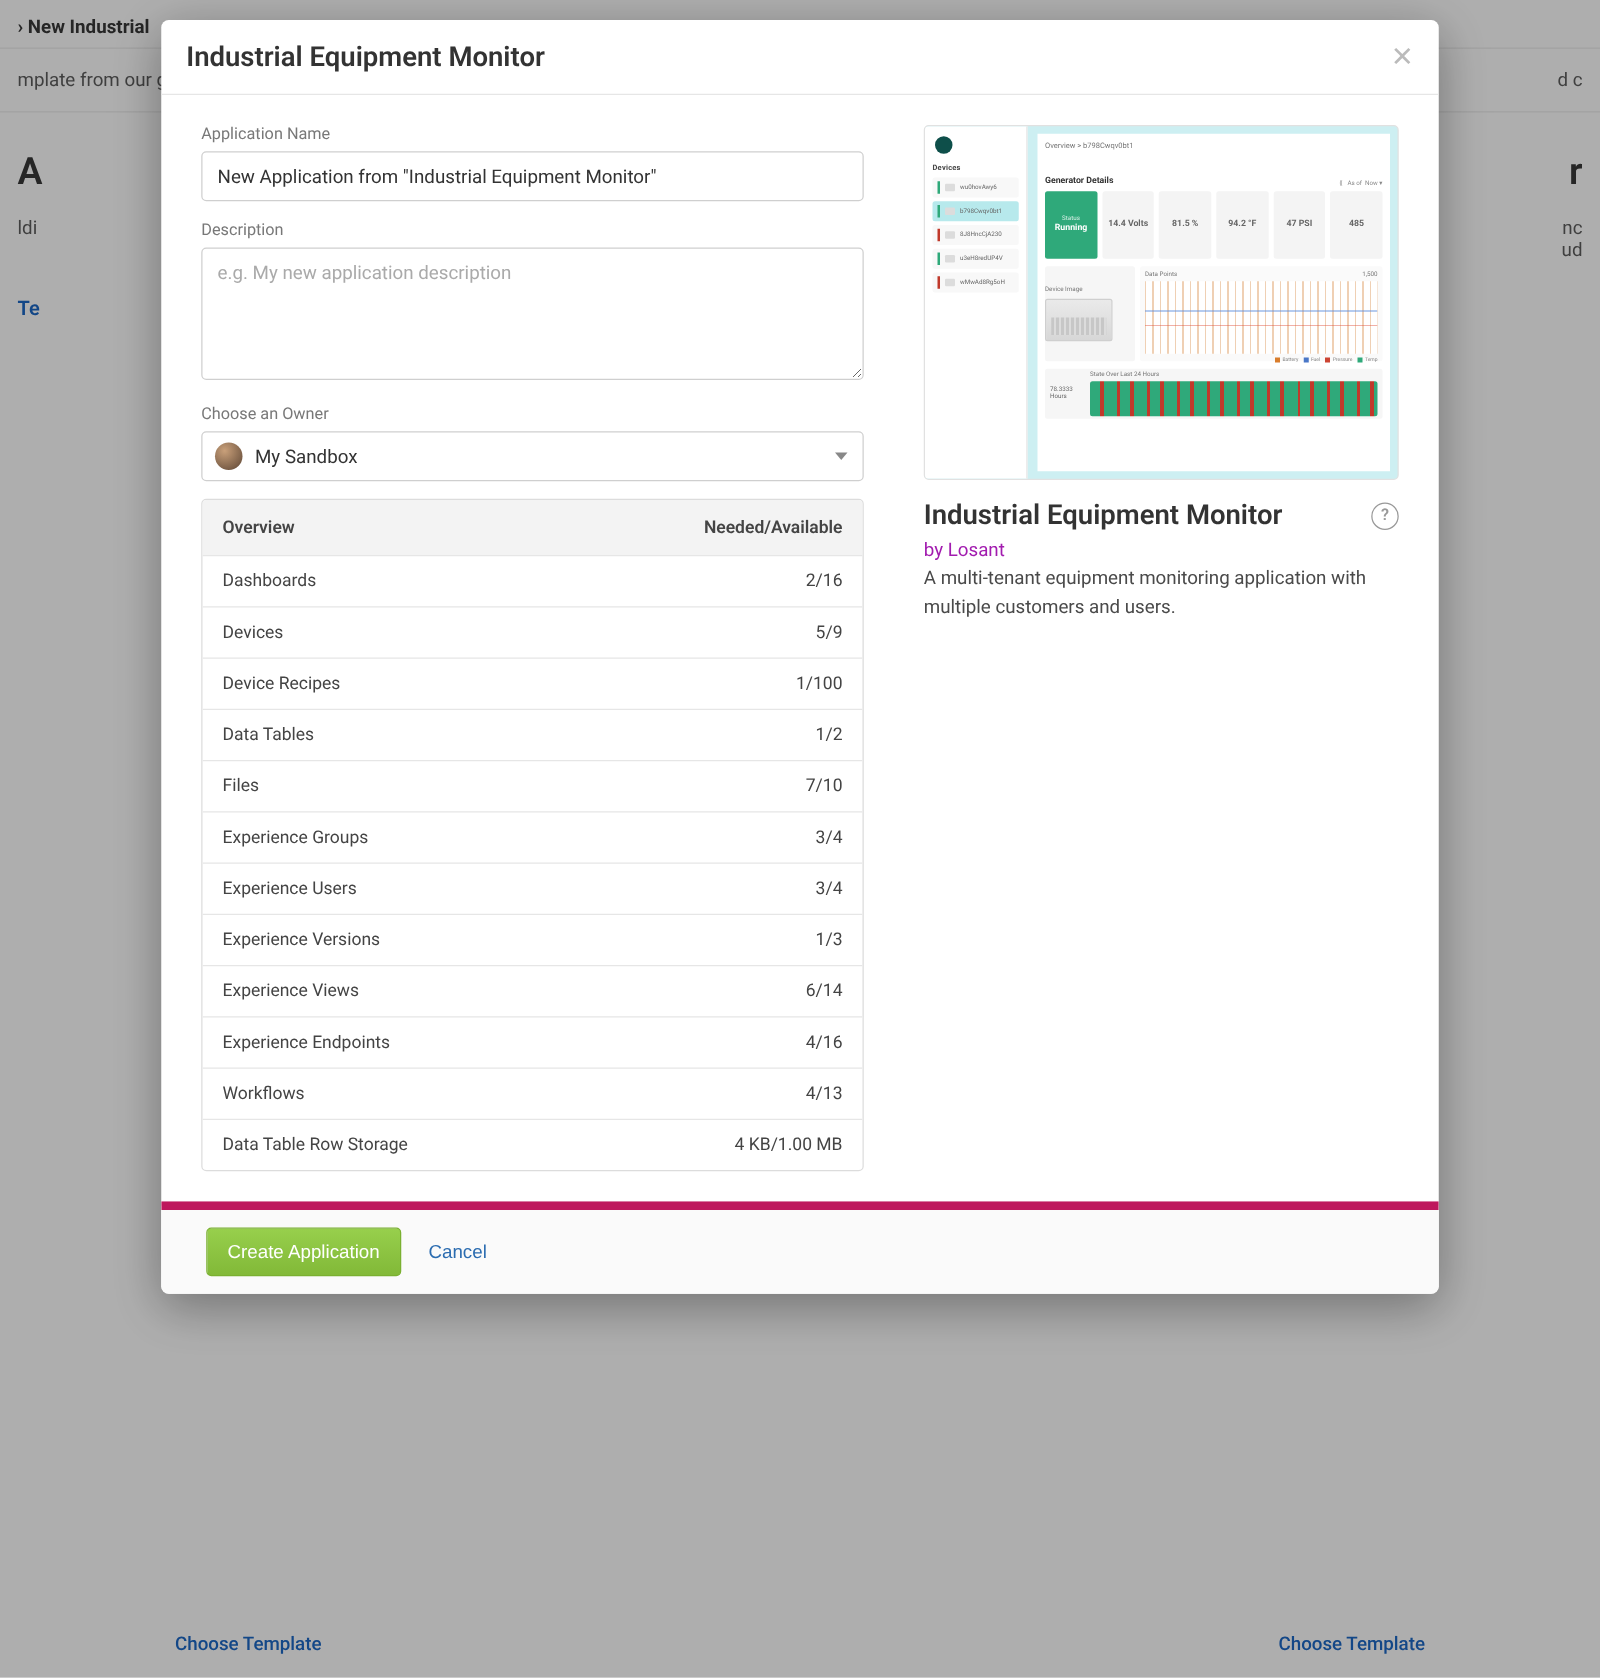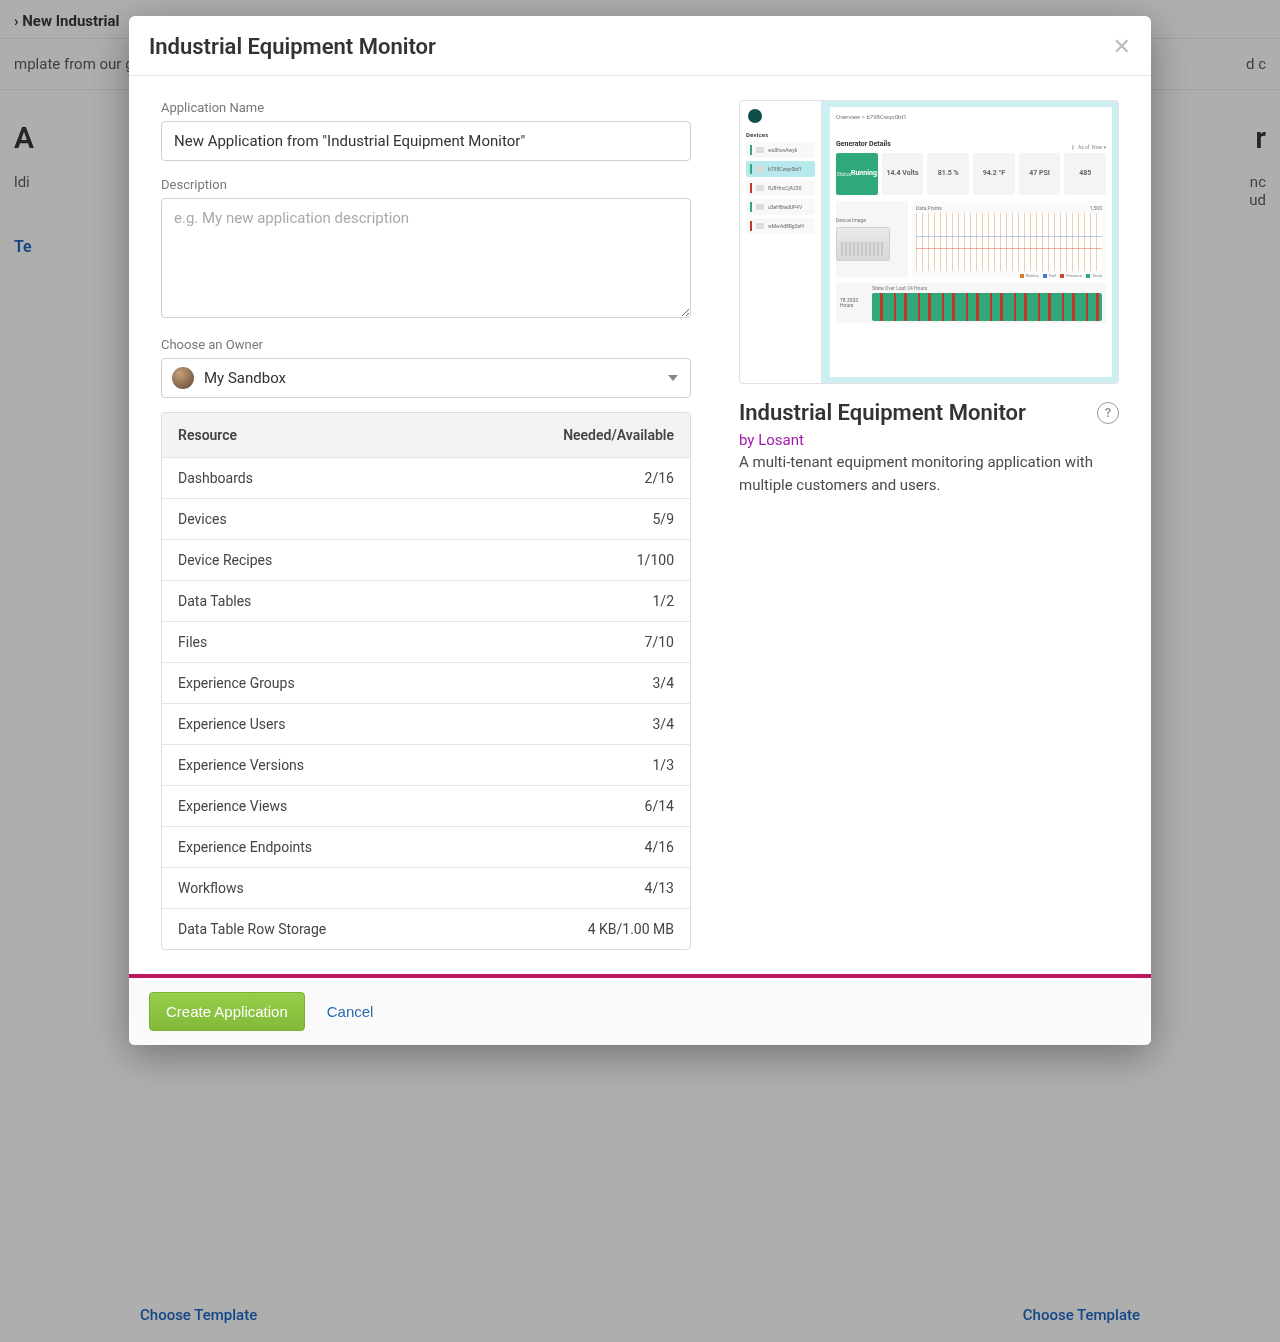--- a/index.html
+++ b/index.html
@@ -123,21 +123,21 @@
     color: #333;
   }
   .txt-input {
     padding: 10px 12px;
     font-size: 15px;
     margin-bottom: 16px;
   }
   .txt-area {
     padding: 10px 12px;
     font-size: 15px;
-    height: 120px;
+    height: 106px;
     resize: vertical;
     margin-bottom: 16px;
   }
   .txt-area::placeholder { color:#aaa; }
 
   .select {
     display: flex;
     align-items: center;
     padding: 8px 10px;
     position: relative;
@@ -209,21 +209,21 @@
   .preview .pitem .pdot{width:2px;height:10px;display:inline-block;}
   .preview .pitem .pic{width:8px;height:6px;background:#dcdcdc;border-radius:1px;}
   .preview .pmain {
     position:absolute; left:90px; right:6px; top:6px; bottom:6px;
     background:#fff;
     padding:6px;
   }
   .preview .pcrumb { font-size:6px;color:#777;margin-bottom:5px; }
   .preview .ptitle { font-size:7px;font-weight:700;color:#333;margin-bottom:5px; }
   .preview .pcards { display:flex;gap:4px;margin-bottom:6px; }
-  .preview .pcard { flex:1;background:#f4f4f4;height:42px;display:flex;flex-direction:row;align-items:center;justify-content:center;font-size:6px;color:#666;border-radius:2px; }
+  .preview .pcard { flex:1;background:#f4f4f4;height:54px;display:flex;flex-direction:column;align-items:center;justify-content:center;font-size:6px;color:#666;border-radius:2px; }
   .preview .pcard.green { background:#2fa97a;color:#fff; }
   .preview .pcard .pv { font-size:7px;font-weight:700;margin-bottom:2px; }
   .preview .prow2 { display:flex;gap:4px;margin-bottom:6px; }
   .preview .pimg { width:72px;height:76px;background:#f6f6f6;border-radius:2px;display:flex;align-items:center;justify-content:center;font-size:5px;color:#999; }
   .preview .pimg .gen { width:54px;height:34px;background:linear-gradient(#eaeaea,#d7d7d7);border:1px solid #cfcfcf;border-radius:2px;position:relative; }
   .preview .pimg .gen::after{content:"";position:absolute;left:4px;right:4px;top:14px;height:14px;background:repeating-linear-gradient(90deg,#c7c7c7 0 2px,#dcdcdc 2px 4px);}
   .preview .pchart {
     flex:1;height:76px;background:#fafafa;border-radius:2px;padding:4px;
   }
   .wavy {
@@ -262,23 +262,23 @@
   .help-ico {
     width: 22px; height: 22px; border:1.5px solid #999;border-radius:50%;
     display:flex;align-items:center;justify-content:center;
     color:#999;font-size:13px;font-weight:600;cursor:pointer;
     flex-shrink:0;margin-left:12px;
   }
   .byline { color:#a21caf; font-size:15px; margin-top:6px; }
   .desc   { color:#4a4a4a; font-size:15px; margin-top:2px; line-height:1.5; }
 
   .modal-footer {
-    border-top: 4px solid #be185d;
+    border-top: 7px solid #be185d;
     background: #fafafa;
-    padding: 14px 20px;
+    padding: 14px 36px;
     display: flex;
     align-items: center;
     gap: 22px;
     border-radius: 0 0 6px 6px;
   }
   .btn-primary {
     background: #8cc63f;
     background: linear-gradient(#97cf4c,#82b938);
     color: #fff;
     border: 1px solid #7ab030;
@@ -339,21 +339,21 @@
 
         <div class="field-label">Choose an Owner</div>
         <div class="select">
           <div class="avatar"></div>
           <span class="select-text">My Sandbox</span>
           <span class="chev"></span>
         </div>
 
         <div class="rtable">
           <div class="thead">
-            <div class="cname">Resource</div>
+            <div class="cname">Overview</div>
             <div class="cval">Needed/Available</div>
           </div>
           <div id="rtable-body">
               <div class="trow">
                 <div class="cname">Dashboards</div>
                 <div class="cval">2/16</div>
               </div>
               <div class="trow">
                 <div class="cname">Devices</div>
                 <div class="cval">5/9</div>

